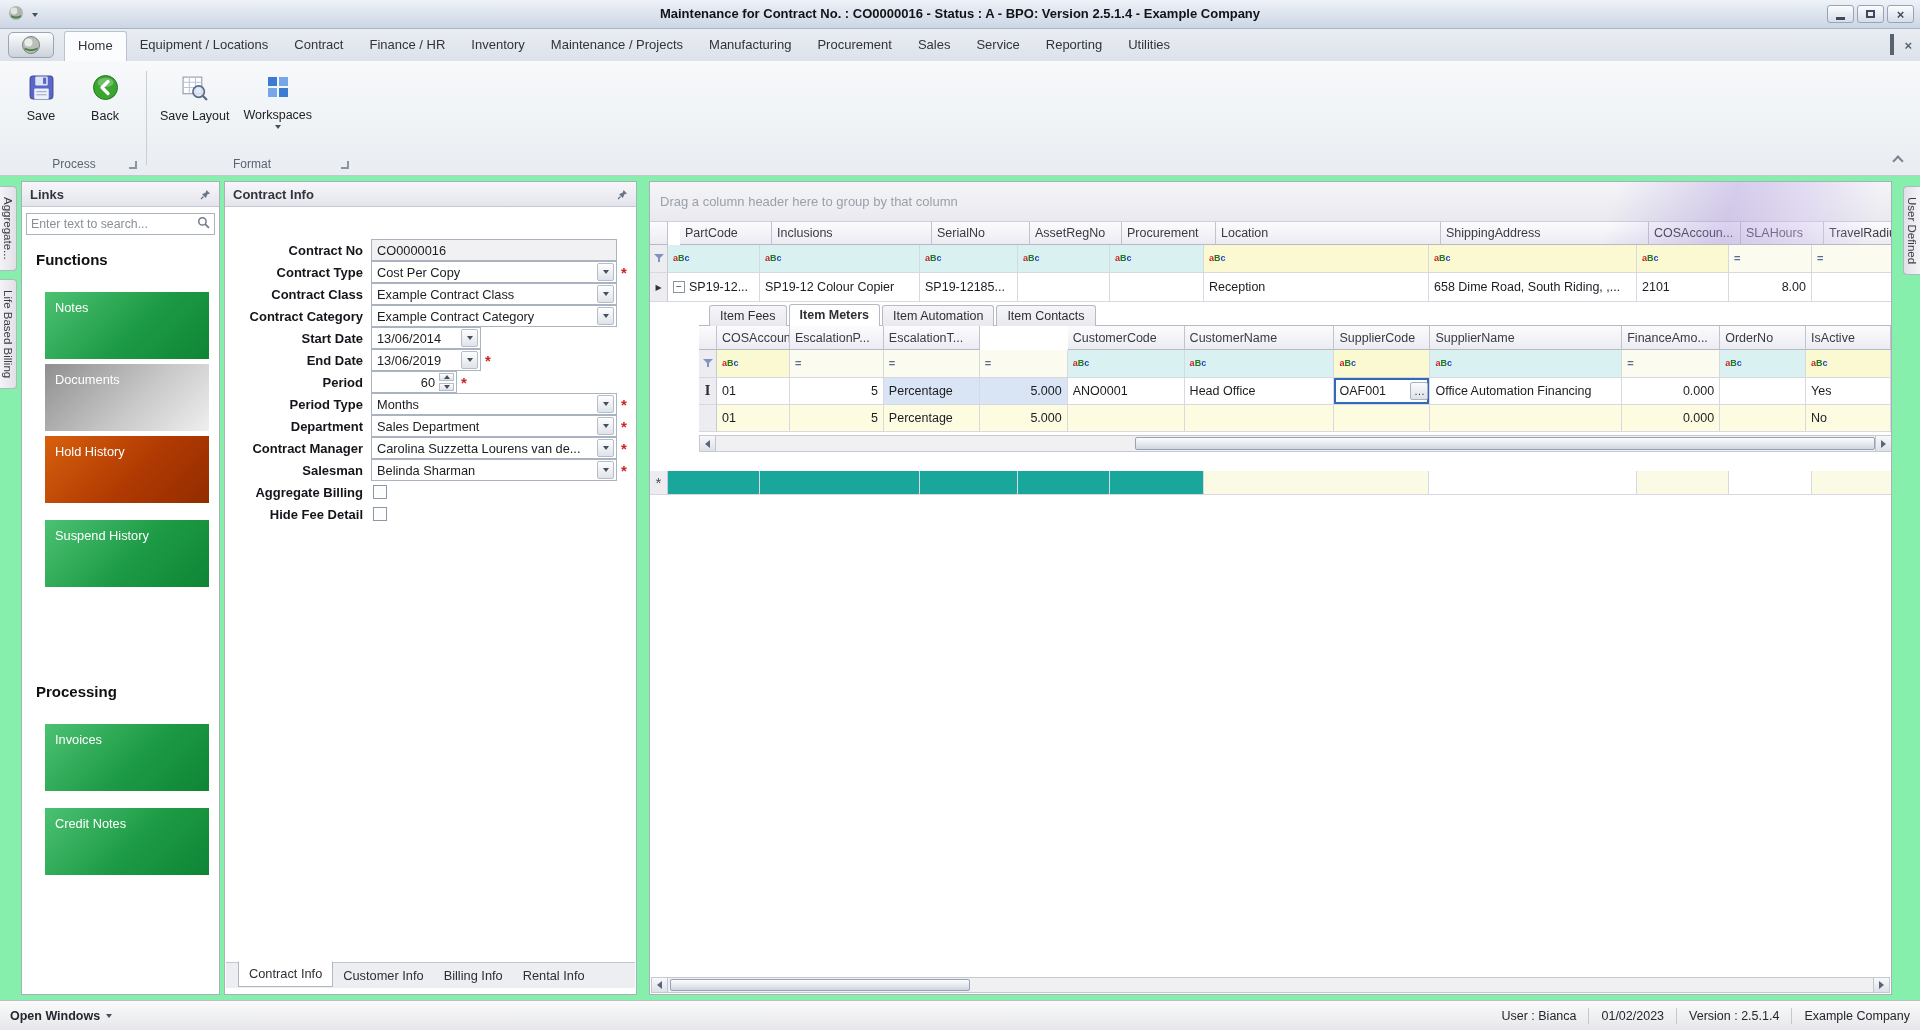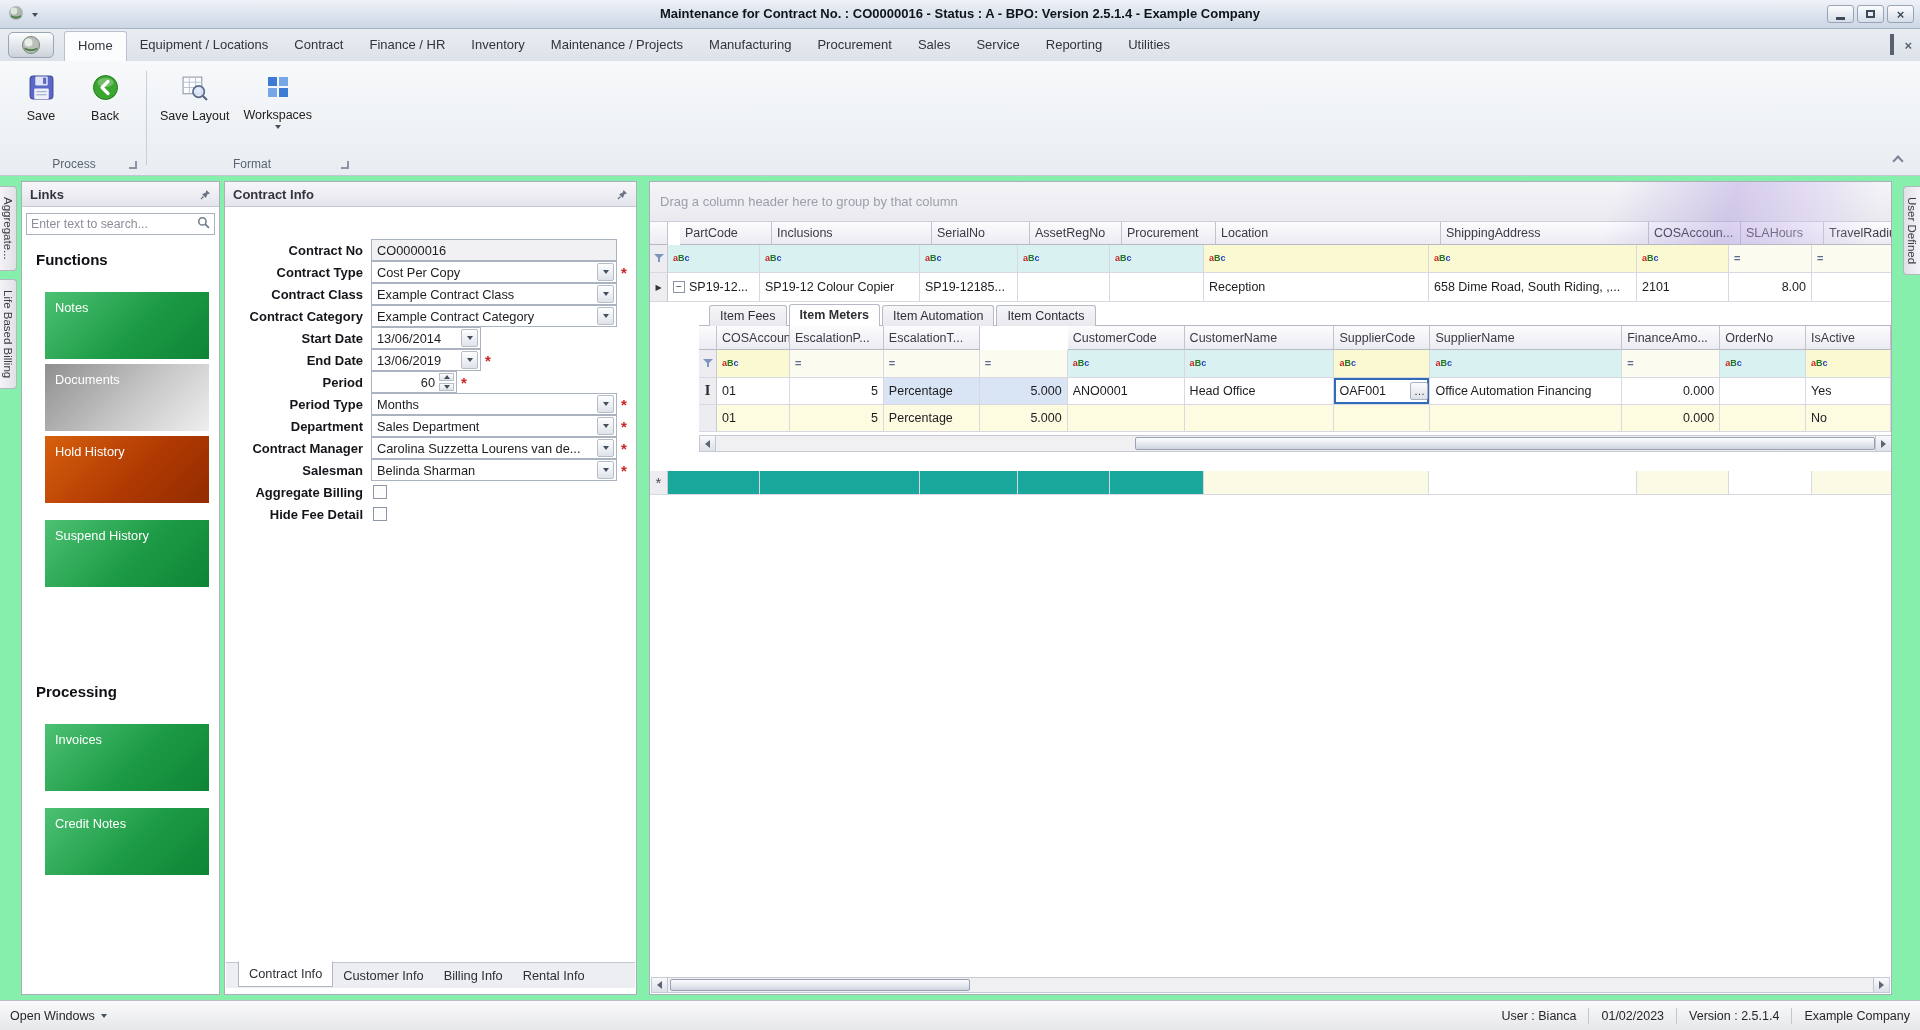--- a/index.html
+++ b/index.html
@@ -120,21 +120,21 @@
 .dscroll{margin-left:49px;margin-top:3px;width:1193px}
 .mainscroll{position:absolute;left:1px;right:1px;bottom:1px;height:16px}
 .sb-arrow{width:16px;height:100%;background:linear-gradient(#f8f9fb,#dde1e8);border-right:1px solid #c0c5cf;display:flex;align-items:center;justify-content:center}
 .sb-arrow.right{border-right:none;border-left:1px solid #c0c5cf}
 .tri-l{border-top:4px solid transparent;border-bottom:4px solid transparent;border-right:5px solid #5a6578}
 .tri-r{border-top:4px solid transparent;border-bottom:4px solid transparent;border-left:5px solid #5a6578}
 .sb-thumb{position:absolute;top:1px;bottom:1px;background:linear-gradient(#fdfdfe,#cfd6e2);border:1px solid #98a2b4;border-radius:2px}
 
 
 .statusbar{position:absolute;left:0;right:0;bottom:0;height:30px;background:linear-gradient(#fafafb,#e6e7ea);border-top:1px solid #b9bec7;display:flex;align-items:center;font-size:12.5px;color:#26262e;padding:0 10px}
-.sb-left{display:flex;align-items:center;gap:6px;font-weight:normal}
+.sb-left{display:flex;align-items:center;gap:6px;font-weight:bold}
 .sb-right{margin-left:auto;display:flex;align-items:center;gap:12px}
 .sb-sep{width:1px;height:16px;background:#c3c7cf}
 </style>
 </head>
 <body>
 
 <div class="titlebar">
   <div class="tb-left">
     <span><svg width="16" height="16" viewBox="0 0 16 16">
           <circle cx="8" cy="8" r="7" fill="#aeb6ae"></circle>

